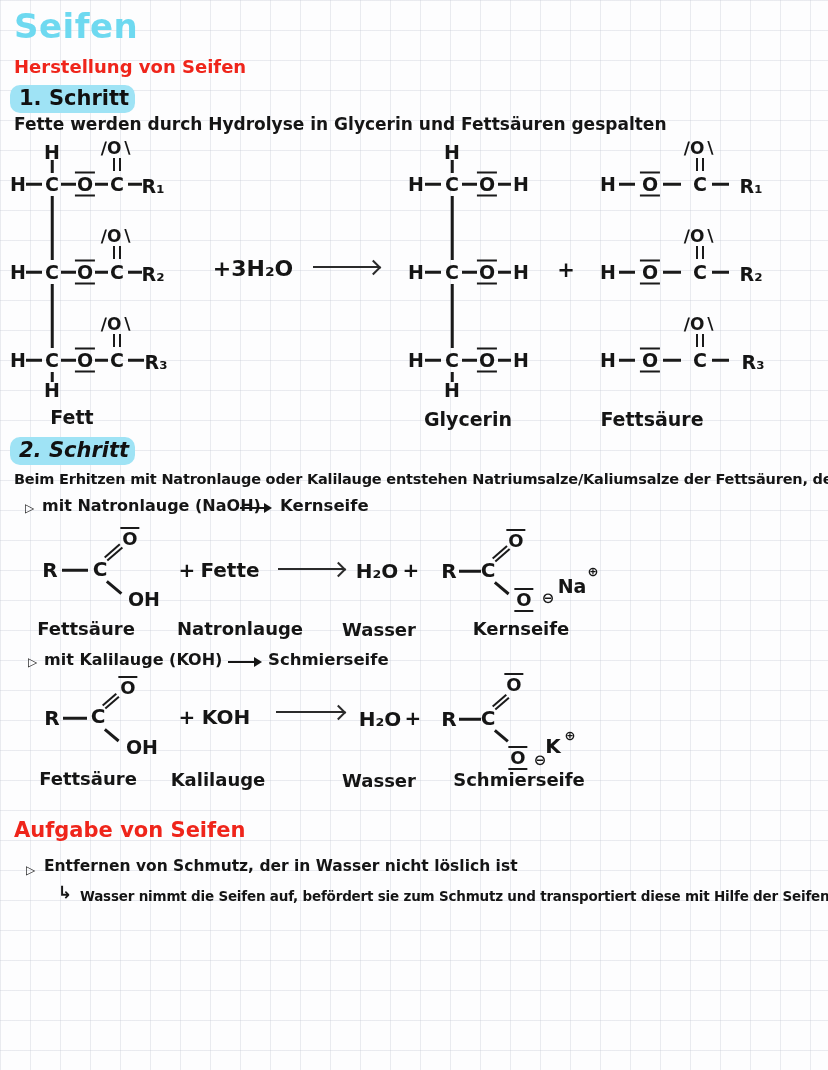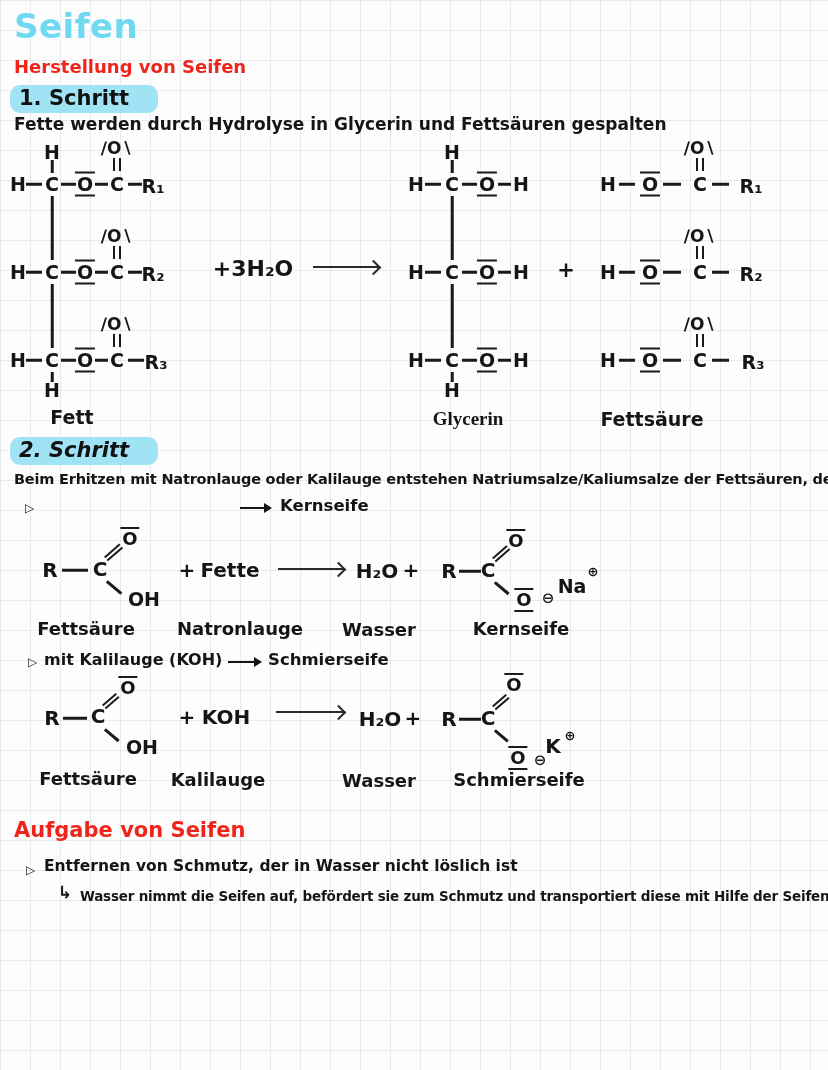--- a/index.html
+++ b/index.html
@@ -8,21 +8,21 @@
     background-color:#fdfdfe;
     background-image:
       linear-gradient(to right, rgba(200,204,216,.38) 1px, transparent 1px),
       linear-gradient(to bottom, rgba(200,204,216,.38) 1px, transparent 1px);
     background-size:30px 30px;
     font-family:"DejaVu Sans", sans-serif;
     color:#151515;
   }
   .title{position:absolute;font-size:34px;font-weight:bold;color:#6ed9f0;letter-spacing:.5px;white-space:nowrap;}
   .redh{position:absolute;font-weight:bold;color:#ef251b;white-space:nowrap;}
-  .hl{position:absolute;background:#9fe3f5;border-radius:10px;padding:1px 29px 3px 9px;font-weight:bold;font-size:21px;color:#111;white-space:nowrap;}
+  .hl{position:absolute;background:#9fe3f5;border-radius:10px;padding:1px 6px 3px 9px;font-weight:bold;font-size:21px;color:#111;white-space:nowrap;}
   .txt{position:absolute;font-weight:bold;color:#151515;white-space:nowrap;}
   .atom{position:absolute;transform:translate(-50%,-50%);font-weight:bold;font-size:19px;line-height:1;color:#151515;white-space:nowrap;}
   .lbl{position:absolute;transform:translateX(-50%);font-weight:bold;font-size:18px;color:#151515;white-space:nowrap;}
   .hb{position:absolute;height:2.5px;background:#1a1a1a;transform:translateY(-50%);}
   .vb{position:absolute;width:2.5px;background:#1a1a1a;transform:translateX(-50%);}
   .dbv{position:absolute;width:8px;height:13px;border-left:2.5px solid #1a1a1a;border-right:2.5px solid #1a1a1a;transform:translateX(-50%);box-sizing:border-box;}
   .dbs{position:absolute;height:6px;border-top:2.5px solid #1a1a1a;border-bottom:2.5px solid #1a1a1a;transform-origin:left center;box-sizing:border-box;}
   .sb{position:absolute;height:2.5px;background:#1a1a1a;transform-origin:left center;}
   .o-tb{border-top:2.5px solid #1a1a1a;border-bottom:2.5px solid #1a1a1a;padding:1px 2px;}
   .o-t{border-top:2.5px solid #1a1a1a;padding:1px 2px;}
@@ -124,21 +124,21 @@
     <div class="atom" style="left:416px;top:360px;">H</div>
     <div class="hb" style="left:425px;top:360px;width:16px;"></div>
     <div class="atom" style="left:452px;top:360px;">C</div>
     <div class="hb" style="left:462px;top:360px;width:15px;"></div>
     <div class="atom o-tb" style="left:487px;top:360px;">O</div>
     <div class="hb" style="left:498px;top:360px;width:13px;"></div>
     <div class="atom" style="left:521px;top:360px;">H</div>
 
     <div class="vb" style="left:452px;top:372px;height:10px;"></div>
     <div class="atom" style="left:452px;top:390px;">H</div>
-    <div class="lbl" style="left:468px;top:408px;font-size:19px;font-family:Liberation Serif, serif;">Glycerin</div>
+    <div class="lbl" style="left:468px;top:408px;font-size:19px;">Glycerin</div>
   </div>
 
   <div class="atom" style="left:566px;top:270px;font-size:21px;">+</div>
 
   <div class="grp">
 
     <div class="atom" style="left:608px;top:184px;">H</div>
     <div class="hb" style="left:619px;top:184px;width:16px;"></div>
     <div class="atom o-tb" style="left:650px;top:184px;">O</div>
     <div class="hb" style="left:663px;top:184px;width:18px;"></div>
@@ -168,20 +168,21 @@
     <div class="atom" style="left:700px;top:324px;font-size:17px;">∕O∖</div>
     <div class="dbv" style="left:700px;top:334px;"></div>
 
     <div class="lbl" style="left:652px;top:408px;font-size:19px;">Fettsäure</div>
   </div>
 
   <div class="hl" style="left:10px;top:437px;font-style:italic;">2. Schritt</div>
   <div class="txt" style="left:14px;top:471px;font-size:14.5px;letter-spacing:-0.2px;">Beim Erhitzen mit Natronlauge oder Kalilauge entstehen Natriumsalze/Kaliumsalze der Fettsäuren, den Seifen</div>
 
   <div class="tri" style="left:25px;top:502px;">▷</div>
+  <div class="txt" style="left:42px;top:496px;font-size:16px;">mit Natronlauge (NaOH)</div>
   <div class="sarrow" style="left:240px;top:507px;width:30px;"></div>
   <div class="txt" style="left:280px;top:496px;font-size:16.5px;">Kernseife</div>
 
   <div class="grp">
     <div class="atom" style="left:50px;top:570px;font-size:20px;">R</div>
     <div class="hb" style="left:62px;top:570px;width:26px;"></div>
     <div class="atom" style="left:100px;top:569px;font-size:20px;">C</div>
     <div class="atom o-t" style="left:130px;top:538px;font-size:18px;">O</div>
     <div class="dbs" style="left:106px;top:556px;width:20px;transform:rotate(-41deg);"></div>
     <div class="sb" style="left:107px;top:580px;width:19px;transform:rotate(40deg);"></div>

